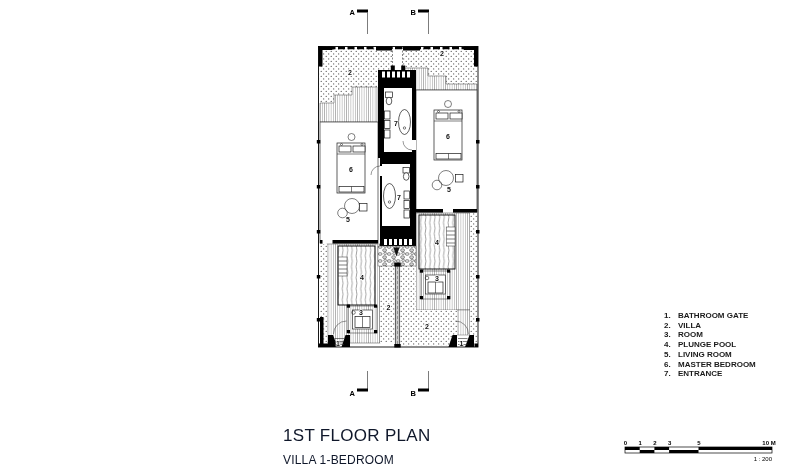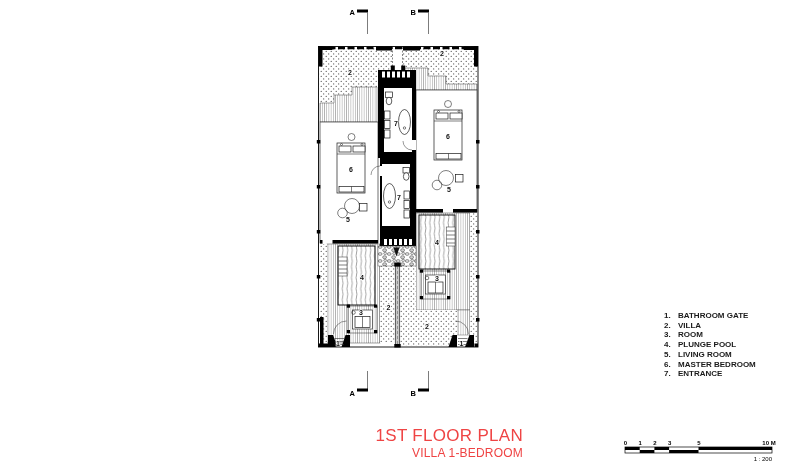--- a/index.html
+++ b/index.html
@@ -17,23 +17,23 @@
   .mk{font-family:"Liberation Sans",sans-serif;font-size:7.5px;font-weight:bold;fill:#000;text-anchor:end;}
   .tick{font-family:"Liberation Sans",sans-serif;font-size:6px;font-weight:bold;fill:#000;text-anchor:middle;}
   .ratio{font-family:"Liberation Sans",sans-serif;font-size:6px;fill:#000;text-anchor:end;}
 
   
   .legend{position:absolute;left:664px;top:311px;color:#1a1a1a;}
   .legend-row{display:flex;font-size:8px;font-weight:bold;line-height:9.7px;white-space:nowrap;}
   .legend-num{width:14px;flex:0 0 14px;}
 
   
-  .title-block{position:absolute;left:283px;top:426px;width:240px;text-align:right;color:#ef4444;}
+  .title-block{position:absolute;left:283px;top:426px;width:240px;text-align:left;color:#0f172a;}
   .title-main{font-size:17px;letter-spacing:.3px;}
-  .title-sub{font-size:12px;margin-top:0;letter-spacing:.2px;}
+  .title-sub{font-size:12px;margin-top:7px;letter-spacing:.2px;}
 </style>
 </head>
 <body>
 
 <div class="canvas">
 
 <svg class="plan-svg" width="800" height="466" viewBox="0 0 800 466">
   <defs>
     <pattern id="pStip" patternUnits="userSpaceOnUse" width="5" height="5">
       <rect width="5" height="5" fill="#fff"></rect>

